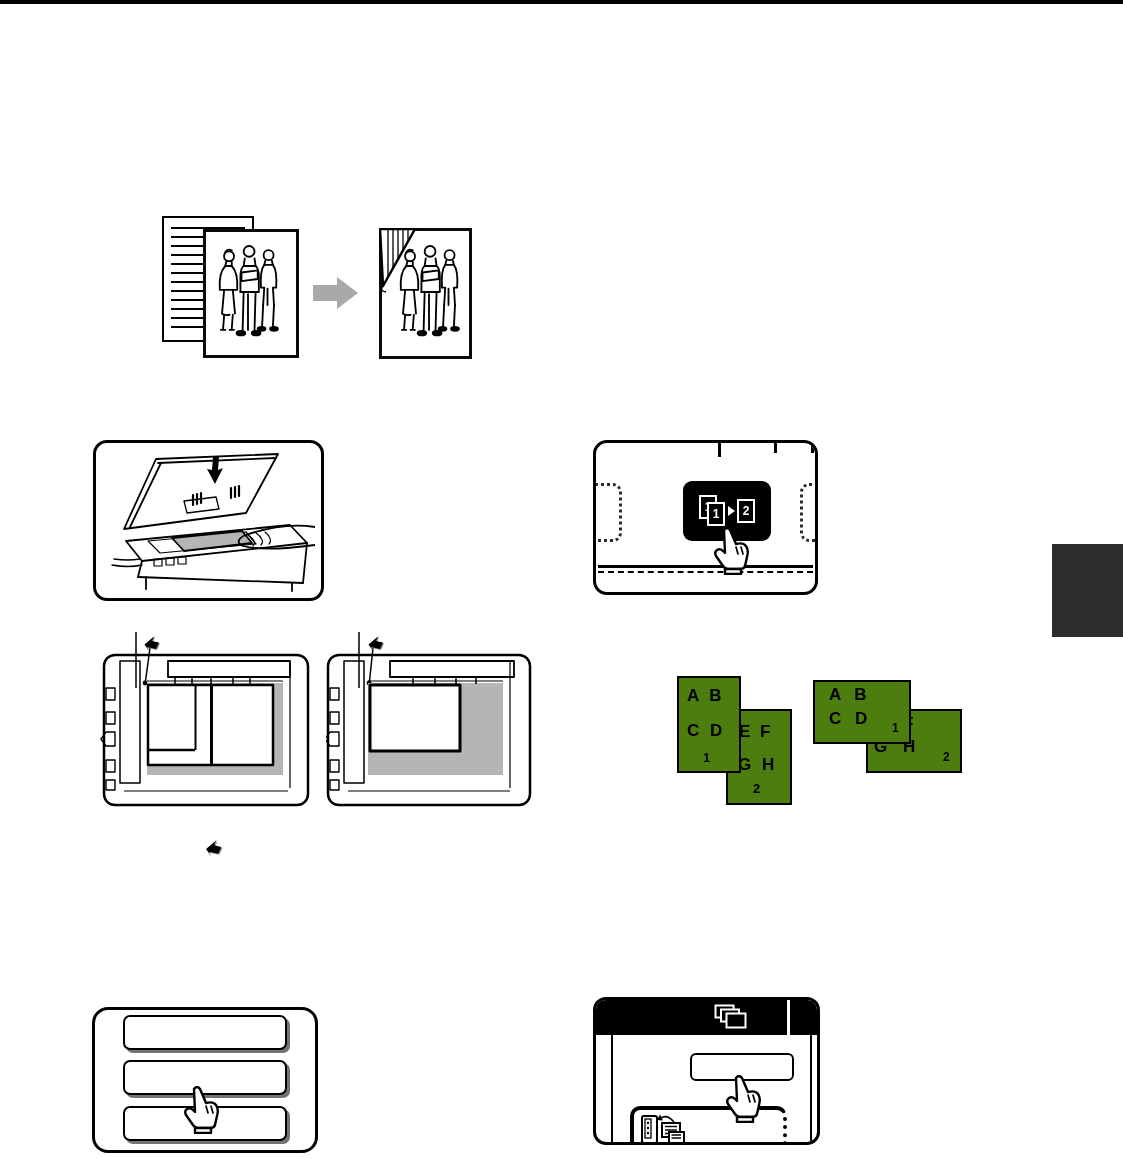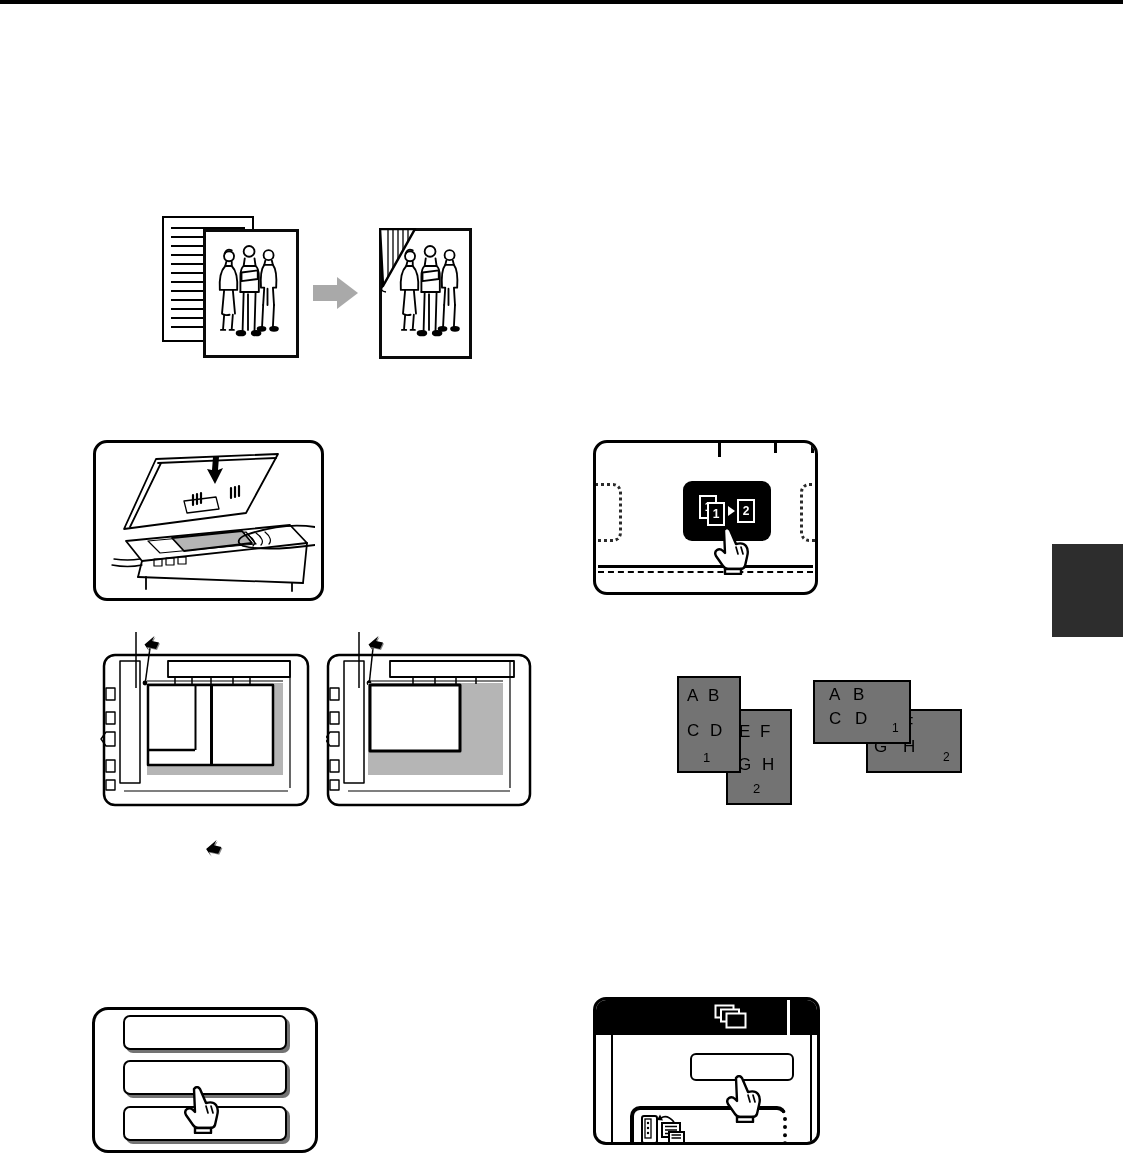--- a/index.html
+++ b/index.html
@@ -46,21 +46,21 @@
   .hand-panel{left:115px;top:84px;}
   .hand-left{left:86px;top:76px;}
   .hand-right{left:127px;top:75px;}
 
   
   .glass-left{left:100px;top:628px;width:212px;height:187px;}
   .glass-right{left:326px;top:628px;width:208px;height:187px;}
   .pos-mark-alone{left:203px;top:838px;width:22px;height:20px;}
 
   
-  .stack-page{position:absolute;background:#737373;border:2.5px solid #000;color:#000;font-weight:400;}
+  .stack-page{position:absolute;background:#4d7c0f;border:2.5px solid #000;color:#000;font-weight:700;}
   .sp-row{position:absolute;font-size:17px;white-space:pre;line-height:1;}
   .sp-num{position:absolute;font-size:13px;line-height:1;}
   .pp-front{left:677px;top:676px;width:60px;height:93px;z-index:2;}
   .pp-back{left:726px;top:709px;width:62px;height:92px;z-index:1;}
   .lp-front{left:813px;top:680px;width:94px;height:60px;z-index:2;}
   .lp-back{left:866px;top:709px;width:92px;height:60px;z-index:1;}
   .pp-front .r1{left:8px;top:9px;word-spacing:6px;}
   .pp-front .r2{left:8px;top:44px;word-spacing:6px;}
   .pp-front .nm{left:24px;top:73px;}
   .pp-back .r1{left:11px;top:12px;word-spacing:5px;}

